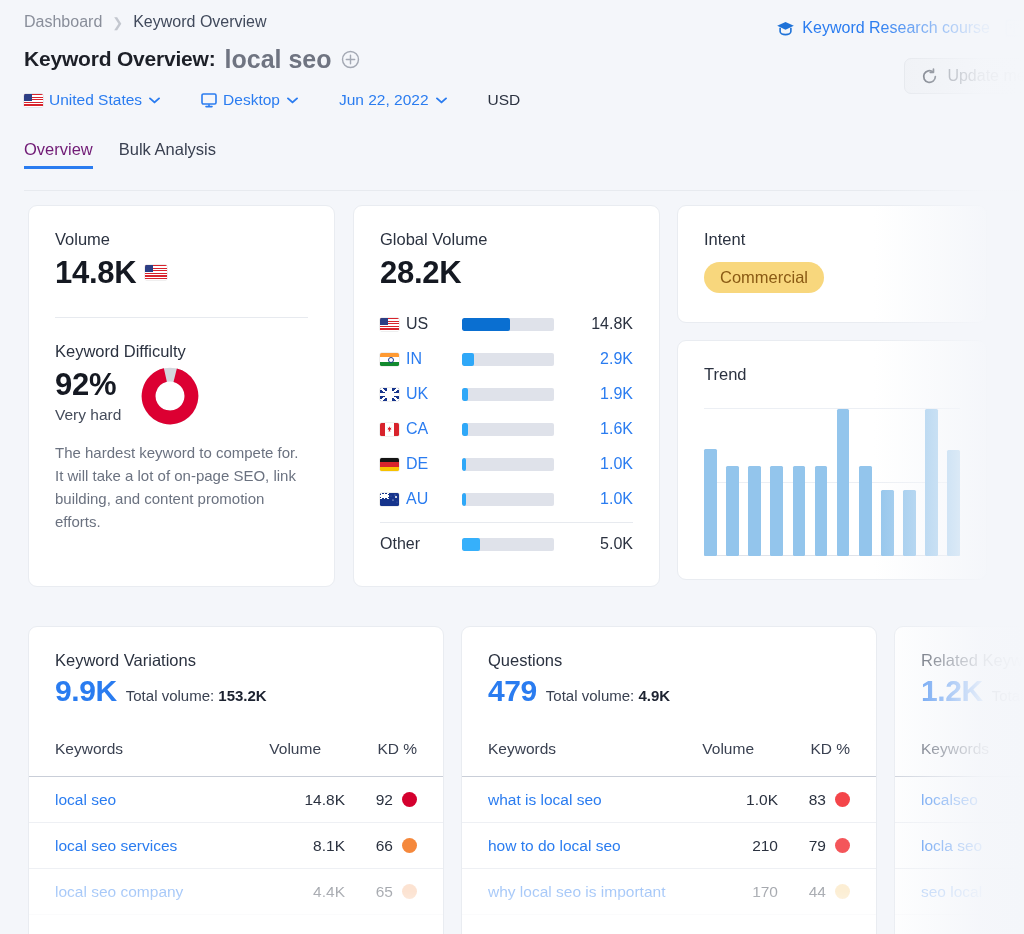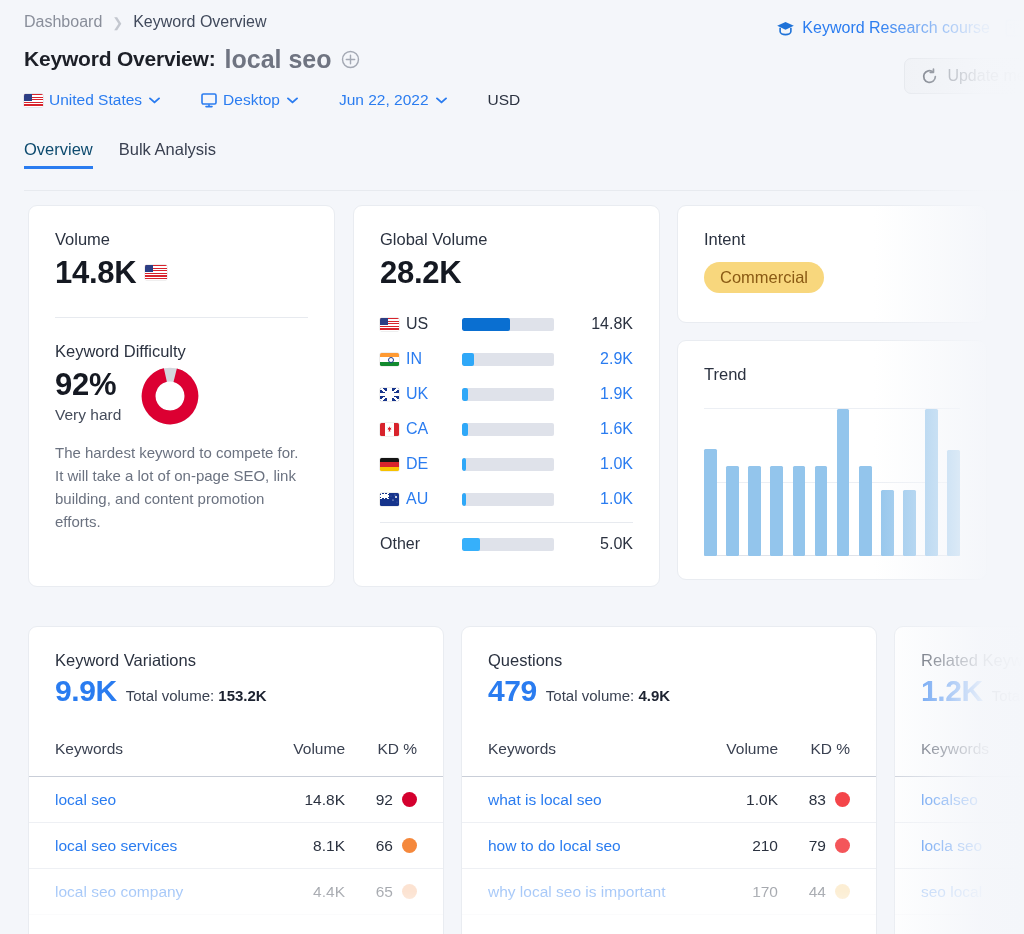--- a/index.html
+++ b/index.html
@@ -70,21 +70,21 @@
   .toprightlinks { position:absolute; right: 0px; top: 18px; display:flex; align-items:center; gap:14px; }
   .course-link { display:flex; align-items:center; gap:7px; color:#2a7cf0; font-size:16px; cursor:pointer; }
   .book-ico { color:#b9d4f5; }
 
   .update-btn { position:absolute; right:-32px; top:58px; display:flex; align-items:center; gap:9px;
      background:#eff1f5; border:1px solid #e2e5ea; border-radius:7px; height:36px; padding:0 16px;
      font-size:16px; color:#5a616e; cursor:pointer; }
 
   .tabs { display:flex; gap:26px; margin-top:28px; position:relative; }
   .tab { font-size:16.5px; color:#3a4151; padding-bottom:10px; cursor:pointer; }
-  .tab.active { color:#0c4a6e; box-shadow: inset 0 -3px 0 0 #2a7cf0; }
+  .tab.active { color:#701a75; box-shadow: inset 0 -3px 0 0 #2a7cf0; }
   .tabs-rule { position:absolute; left:24px; right:0; top:190px; height:1px; background:#e7eaef; }
 
   
   .row1 { position:absolute; left:28px; top:205px; width:1010px; height:382px; }
   .card { background:#fff; border:1px solid #e9ecf1; border-radius:9px; position:absolute; }
 
   .c-vol { left:0; top:0; width:307px; height:382px; padding:24px 26px; }
   .c-glob { left:325px; top:0; width:307px; height:382px; padding:24px 26px; }
   .c-intent { left:649px; top:0; width:310px; height:118px; padding:24px 26px; }
   .c-trend { left:649px; top:135px; width:310px; height:240px; padding:24px 26px; }
@@ -130,21 +130,21 @@
   .t-que { left:433px; width:416px; }
   .t-rel { left:866px; width:416px; }
 
   .t-head { padding:24px 26px 0 26px; }
   .t-title { font-size:16.5px; color:#2b3240; }
   .t-sub { display:flex; align-items:baseline; gap:9px; margin-top:4px; }
   .t-count { font-size:30px; font-weight:bold; color:#2a7cf0; letter-spacing:-.4px; }
   .t-total { font-size:15px; color:#3a4151; }
   .t-total b { color:#1c2230; }
 
-  .t-colhead { display:flex; align-items:center; padding:0 26px; height:54px; margin-top:14px; font-size:15.5px; color:#3a4151; }
+  .t-colhead { display:flex; align-items:center; padding:0 26px; height:54px; margin-top:14px; font-size:15.5px; color:#3a4151;gap:24px; }
   .t-rule { height:1px; background:#c9ced8; }
   .t-row { display:flex; align-items:center; padding:0 26px; height:46px; border-bottom:1px solid #eef0f4; font-size:15.5px; }
   .col-kw { flex:1; color:#2a7cf0; overflow:hidden; white-space:nowrap; }
   .col-kw.head { color:#3a4151; }
   .col-vol { width:86px; text-align:right; color:#2b3240; }
   .col-vol.head { color:#3a4151; }
   .col-kd { width:72px; text-align:right; color:#2b3240; display:flex; align-items:center; justify-content:flex-end; gap:9px; }
   .col-kd.head { color:#3a4151; justify-content:flex-end; }
   .dot { width:15px; height:15px; border-radius:50%; display:inline-block; flex:0 0 15px; }
 

